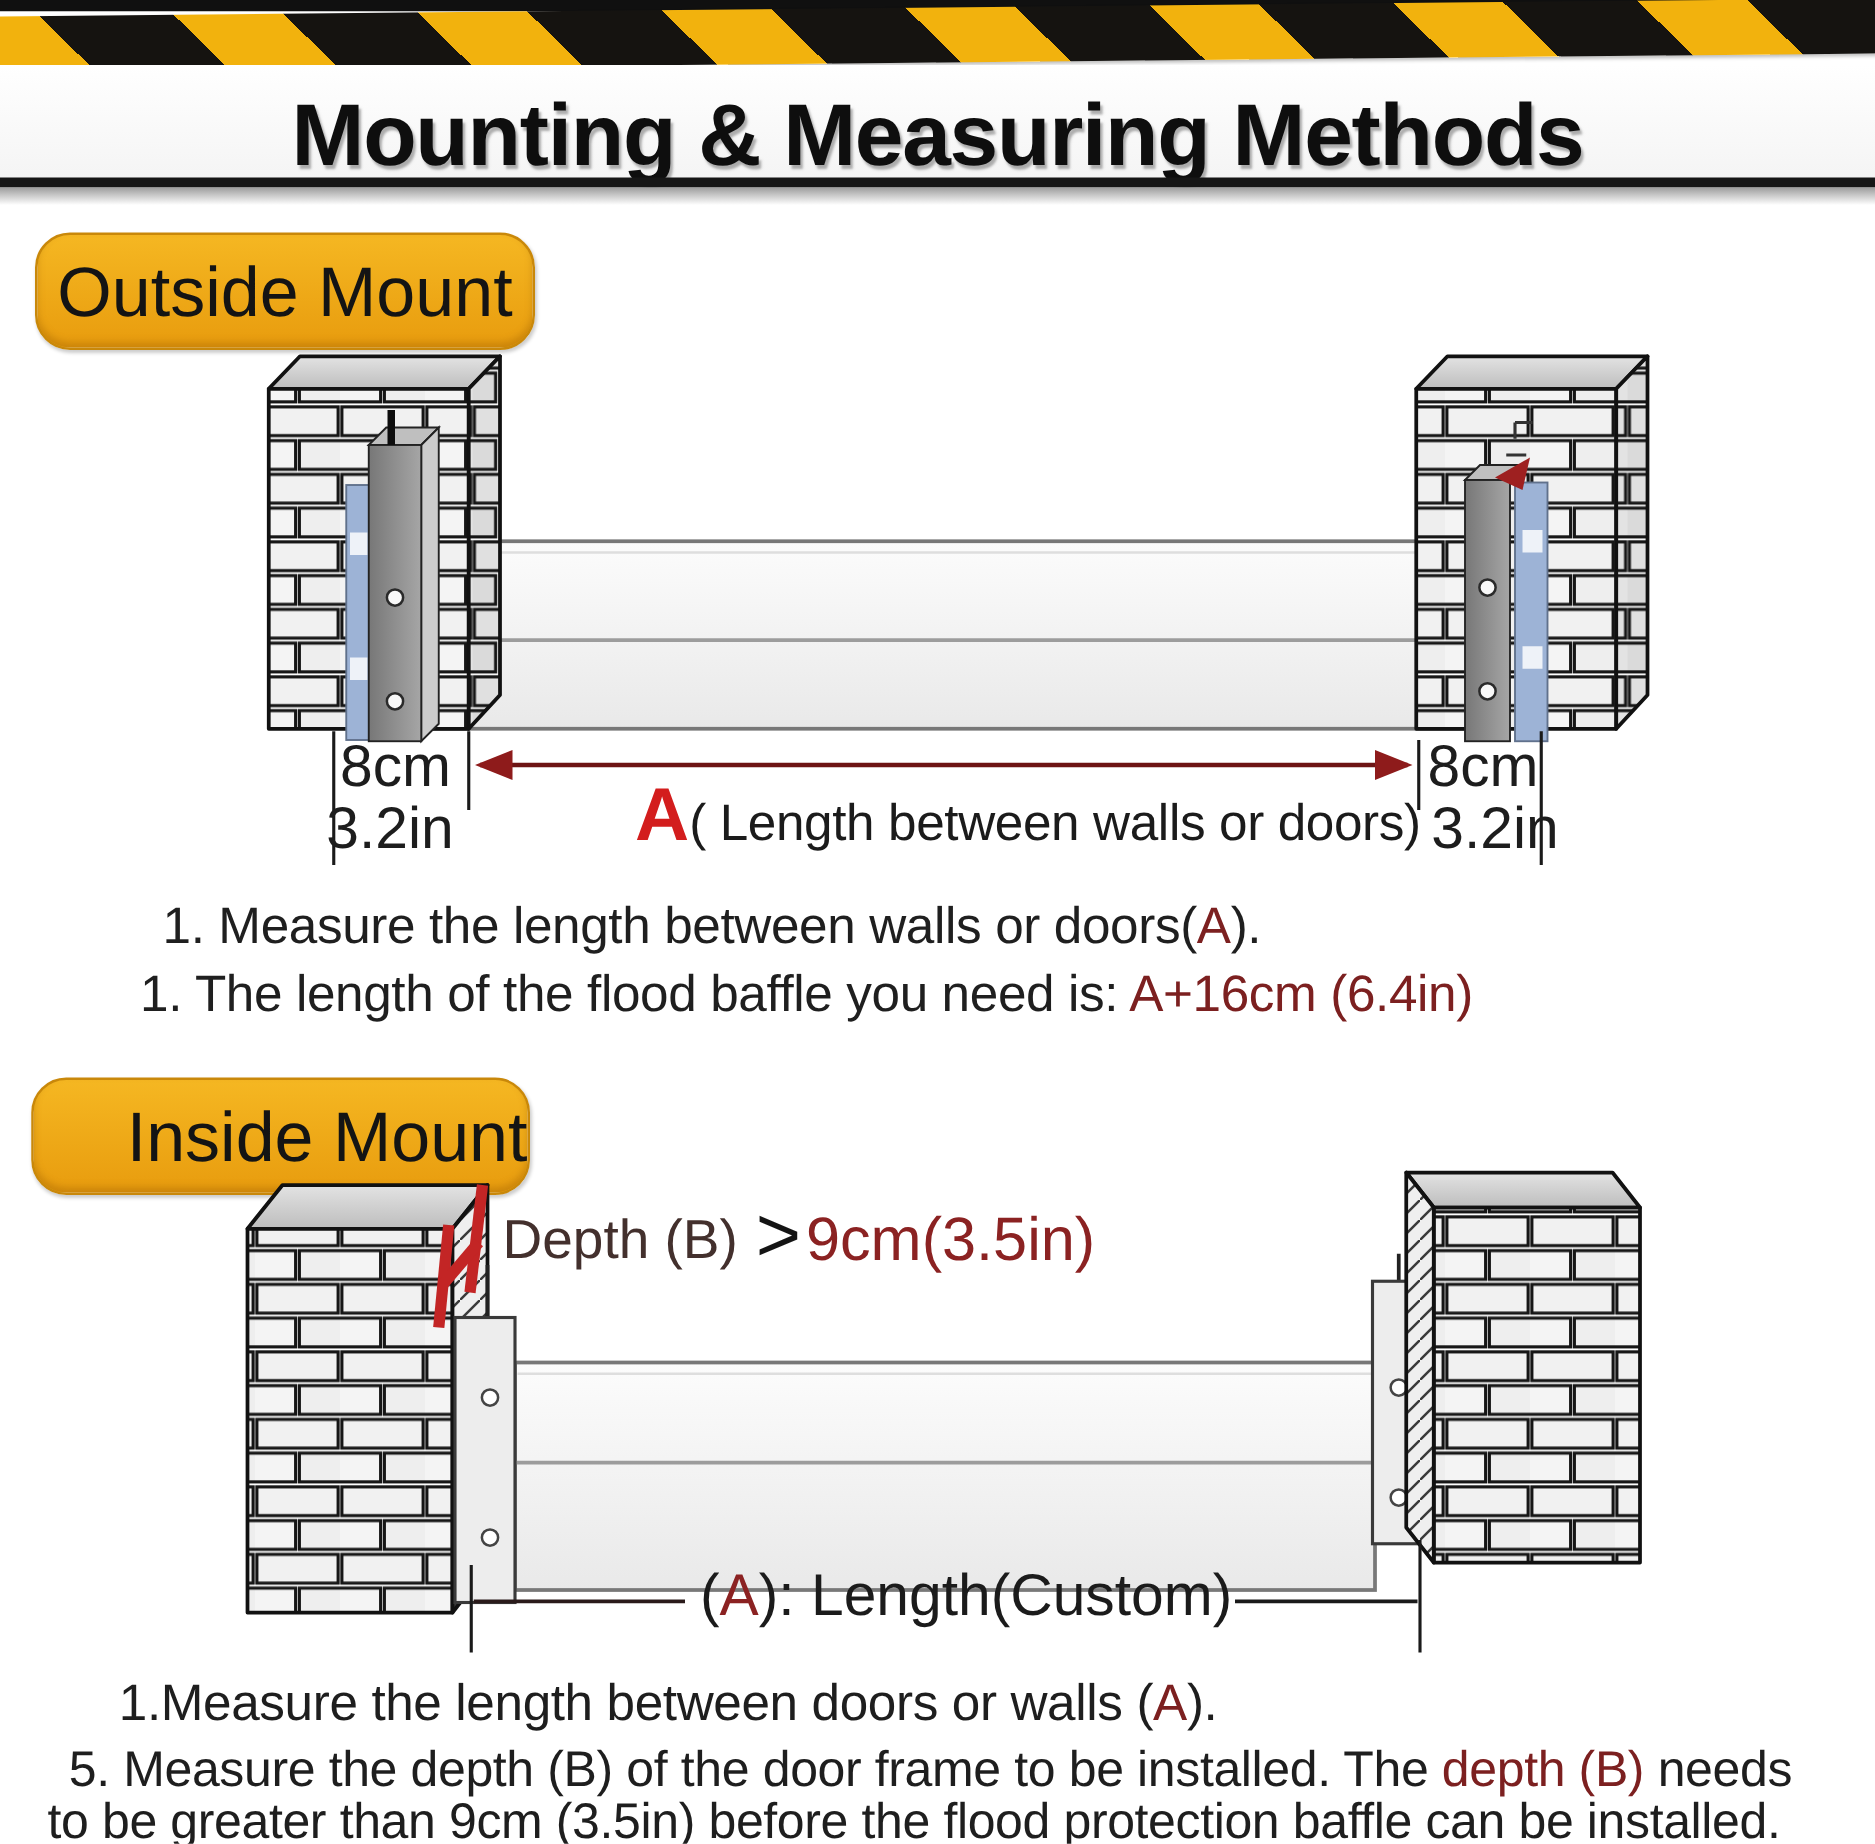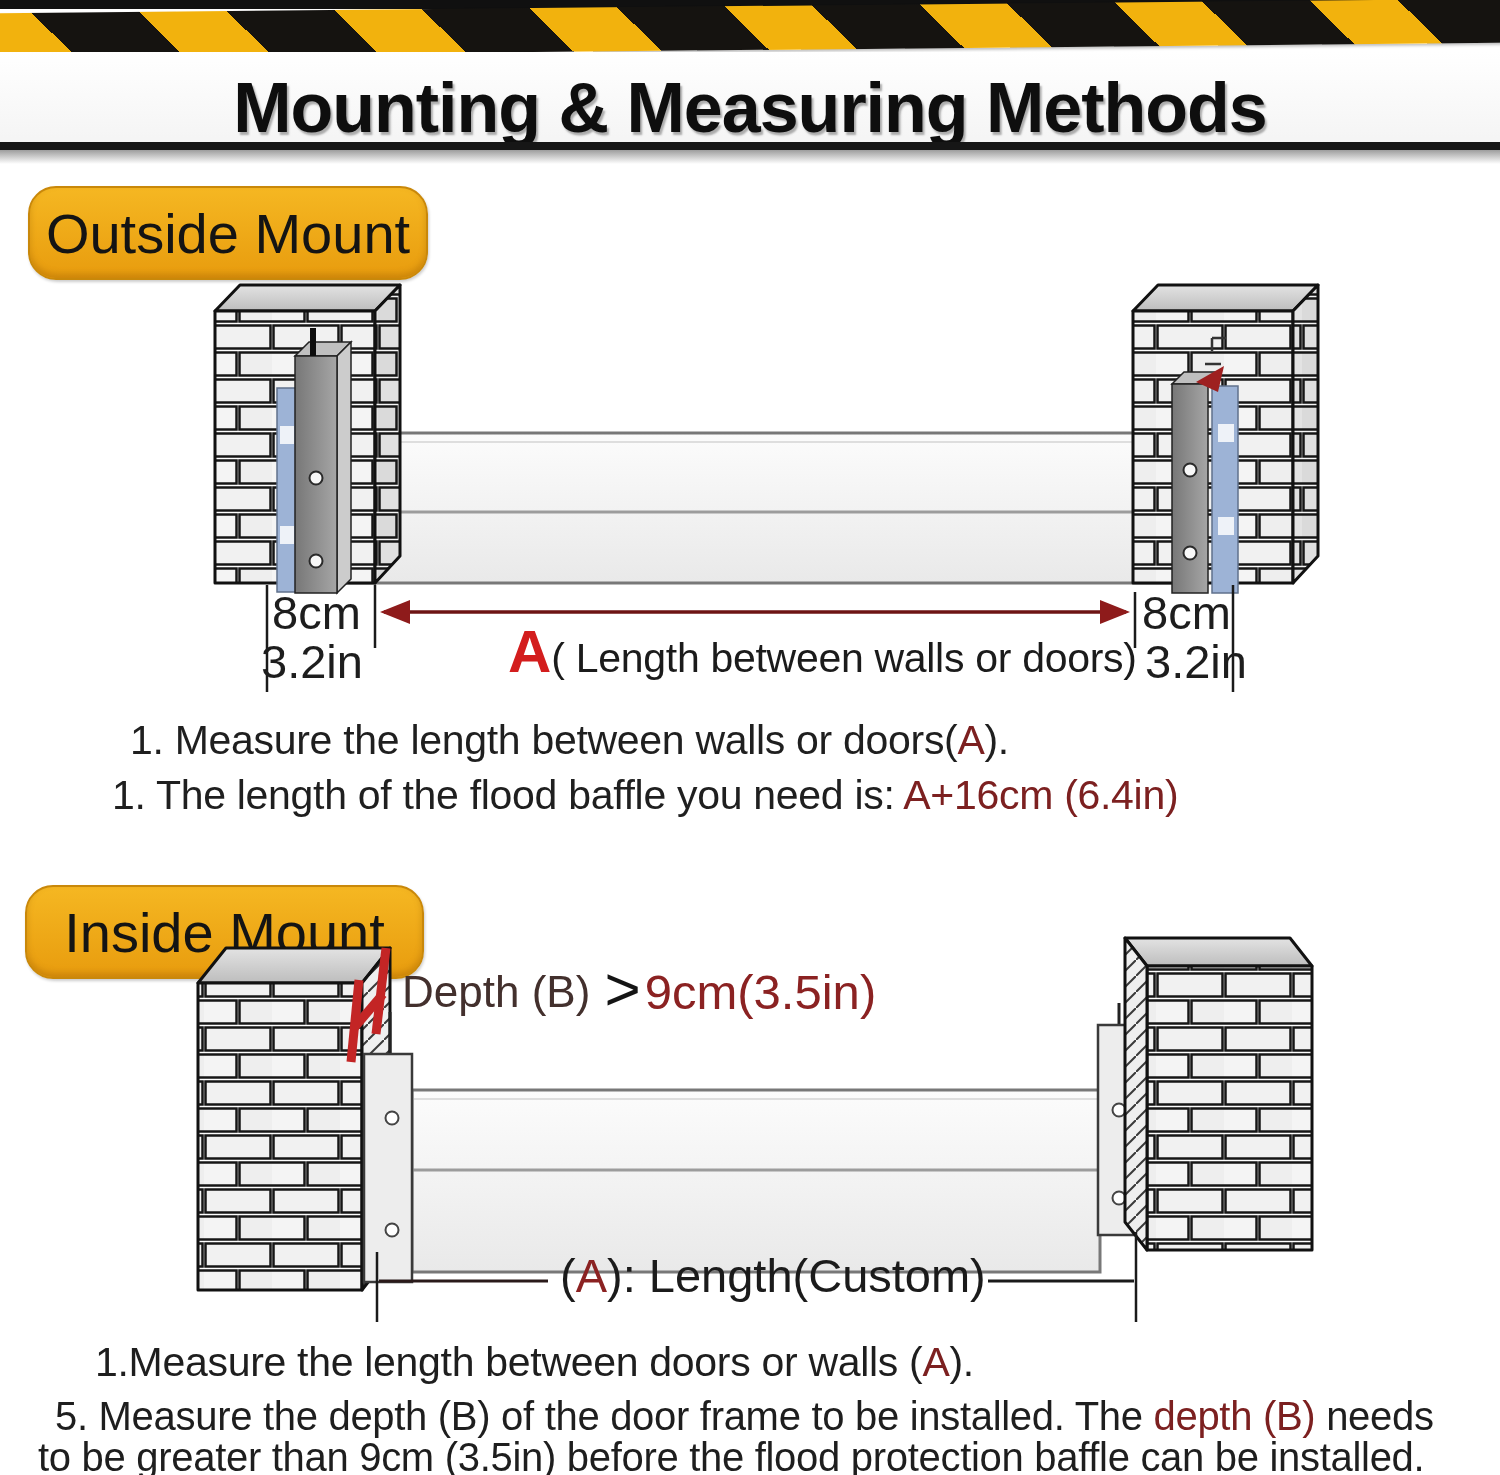--- a/index.html
+++ b/index.html
@@ -34,21 +34,21 @@
 
   
   .badge{
     background:linear-gradient(#f5b722,#e89c0e);
     border:2px solid #c9880a;border-radius:28px;
     box-shadow:inset 0 -4px 6px rgba(150,90,0,.35), 1px 2px 3px rgba(0,0,0,.2);
     display:flex;align-items:center;justify-content:center;
     color:#141414;font-size:56px;white-space:nowrap;
   }
   .badge-outside{left:28px;top:186px;width:396px;height:90px;}
-  .badge-inside{left:25px;top:885px;width:395px;height:90px;}
+  .badge-inside{left:25px;top:862px;width:395px;height:90px;justify-content:flex-end;}
 
   
   .dimtxt{color:#1d1d1d;font-size:47px;white-space:pre;line-height:1;}
   .a-row{display:flex;align-items:baseline;white-space:pre;}
   .a-letter{color:#d31d1d;font-size:60px;font-weight:700;line-height:1;}
   .a-caption{color:#1b1b1b;font-size:41px;letter-spacing:-0.3px;line-height:1;}
 
   .step{color:#1f1f1f;font-size:41px;letter-spacing:-0.3px;white-space:nowrap;line-height:1;}
   .step .em{color:#7c2020;}
 

